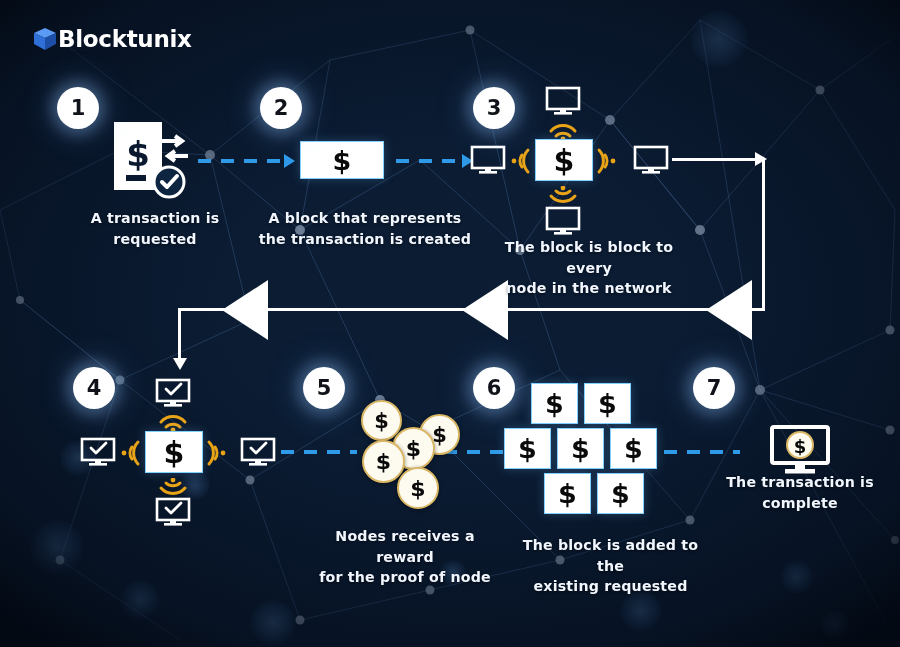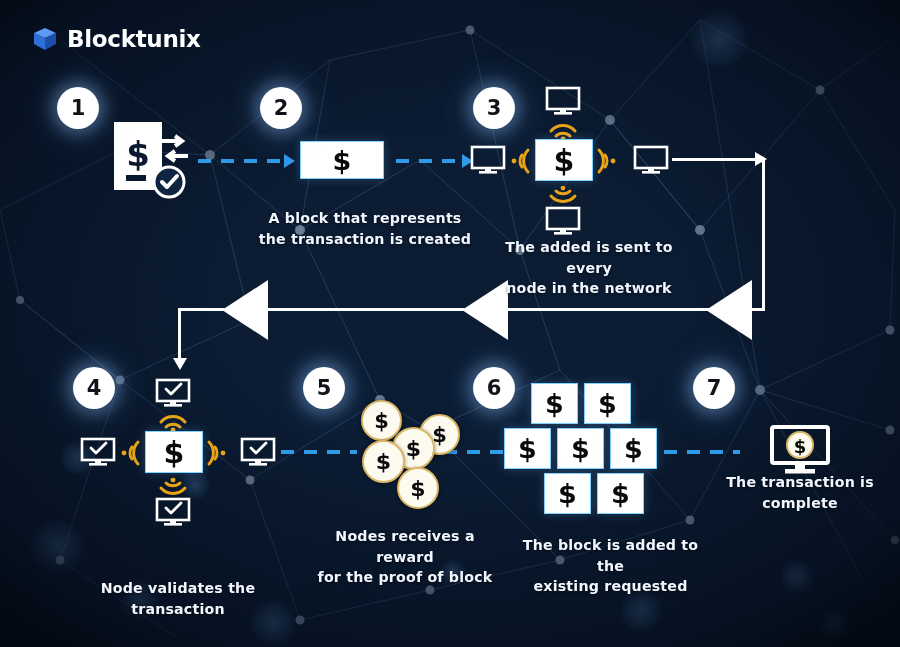--- a/index.html
+++ b/index.html
@@ -67,21 +67,21 @@
   .sm-arrow-d{position:absolute;width:0;height:0;
     border-left:7px solid transparent;border-right:7px solid transparent;
     border-top:12px solid #ffffff;z-index:5;}
   
   .coin{position:absolute;border-radius:50%;
     background:#fdfaf0;border:2px solid #d9b765;
     display:flex;align-items:center;justify-content:center;
     color:#0a0a0a;font-weight:bold;font-family:"DejaVu Sans",sans-serif;
     box-shadow:0 1px 4px rgba(0,0,0,0.4);z-index:5;}
   
-  #logo{position:absolute;left:32px;top:26px;display:flex;align-items:center;gap:9px;z-index:8;}
+  #logo{position:absolute;left:32px;top:26px;display:flex;align-items:center;z-index:8;}
   #logo .txt{color:#ffffff;font-size:23px;font-weight:bold;letter-spacing:-0.3px;font-family:"DejaVu Sans",sans-serif;}
   .ic{position:absolute;z-index:5;}
 </style>
 </head>
 <body>
 
 <div id="stage">
 
   <svg class="net" viewBox="0 0 900 647">
     <g stroke="#5b86b8" stroke-opacity="0.38" stroke-width="0.8" fill="none">
@@ -158,20 +158,22 @@
     <rect x="14" y="55" width="20" height="6" fill="#0a1930"></rect>
   </svg>
   <svg class="ic" style="left:152px;top:165px;" width="34" height="34" viewBox="0 0 34 34">
     <circle cx="17" cy="17" r="15" fill="#0e2542" stroke="#ffffff" stroke-width="3"></circle>
     <path d="M10 17 l5 5 l10 -11" stroke="#ffffff" stroke-width="4" fill="none" stroke-linecap="round" stroke-linejoin="round"></path>
   </svg>
   <svg class="ic" style="left:160px;top:133px;" width="30" height="32" viewBox="0 0 30 32">
     <path d="M2 8 H20 M15 3 L22 8 L15 13" stroke="#ffffff" stroke-width="4" fill="none" stroke-linecap="butt"></path>
     <path d="M28 23 H10 M15 18 L8 23 L15 28" stroke="#ffffff" stroke-width="4" fill="none" stroke-linecap="butt"></path>
   </svg>
+  <div class="cap" style="left:55px;top:208px;width:200px;">A transaction is
+requested</div>
 
   <div class="dash" style="left:198px;top:159px;width:88px;"></div>
   <div class="dasharrow" style="left:284px;top:154px;"></div>
 
   <div class="num" style="left:260px;top:87px;">2</div>
   <div class="dblock" style="left:300px;top:141px;width:84px;height:38px;font-size:27px;">$</div>
   <div class="cap" style="left:254px;top:208px;width:222px;">A block that represents
 the transaction is created</div>
 
   <div class="dash" style="left:396px;top:159px;width:68px;"></div>
@@ -225,21 +227,21 @@
       <path d="M3 10 A16 16 0 0 0 27 10"></path>
       <path d="M8 5 A10 10 0 0 0 22 5"></path>
     </g>
     <circle cx="15" cy="2" r="2.4" fill="#e8a317"></circle>
   </svg>
   <svg class="ic" style="left:545px;top:206px;" width="36" height="30" viewBox="0 0 36 30">
     <rect x="2" y="2" width="32" height="21" fill="none" stroke="#ffffff" stroke-width="2.6"></rect>
     <rect x="15" y="23" width="6" height="3" fill="#ffffff"></rect>
     <rect x="9" y="26" width="18" height="2.6" fill="#ffffff"></rect>
   </svg>
-  <div class="cap" style="left:480px;top:237px;width:218px;">The added is sent to every
+  <div class="cap" style="left:480px;top:237px;width:218px;">The block is block to every
 node in the network</div>
 
   <div class="wline" style="left:672px;top:158px;width:93px;height:3px;"></div>
   <div class="sm-arrow-r" style="left:755px;top:152px;"></div>
   <div class="wline" style="left:762px;top:158px;width:3px;height:152px;"></div>
   <div class="wline" style="left:178px;top:308px;width:587px;height:3px;"></div>
   <div class="tri-left" style="left:706px;top:280px;"></div>
   <div class="tri-left" style="left:462px;top:280px;"></div>
   <div class="tri-left" style="left:222px;top:280px;"></div>
   <div class="wline" style="left:178px;top:308px;width:3px;height:54px;"></div>
@@ -293,33 +295,31 @@
       <path d="M8 5 A10 10 0 0 0 22 5"></path>
     </g>
     <circle cx="15" cy="2" r="2.4" fill="#e8a317"></circle>
   </svg>
   <svg class="ic" style="left:155px;top:497px;" width="36" height="30" viewBox="0 0 36 30">
     <rect x="2" y="2" width="32" height="21" fill="none" stroke="#ffffff" stroke-width="2.6"></rect>
     <path d="M11 11 l5 5 l10 -10" stroke="#ffffff" stroke-width="2.8" fill="none" stroke-linecap="round" stroke-linejoin="round"></path>
     <rect x="15" y="23" width="6" height="3" fill="#ffffff"></rect>
     <rect x="9" y="26" width="18" height="2.6" fill="#ffffff"></rect>
   </svg>
-  <div class="cap" style="left:78px;top:578px;width:200px;">Node validates the
-transaction</div>
 
   <div class="dash" style="left:281px;top:450px;width:76px;"></div>
 
   <div class="num" style="left:303px;top:367px;">5</div>
   <div class="coin" style="left:361px;top:400px;width:41px;height:41px;font-size:21px;">$</div>
   <div class="coin" style="left:419px;top:414px;width:41px;height:41px;font-size:21px;">$</div>
   <div class="coin" style="left:392px;top:427px;width:43px;height:43px;font-size:22px;">$</div>
   <div class="coin" style="left:362px;top:440px;width:43px;height:43px;font-size:22px;">$</div>
   <div class="coin" style="left:397px;top:467px;width:42px;height:42px;font-size:22px;">$</div>
   <div class="cap" style="left:305px;top:526px;width:200px;">Nodes receives a reward
-for the proof of block</div>
+for the proof of node</div>
 
   <div class="dash" style="left:444px;top:450px;width:68px;"></div>
 
   <div class="num" style="left:473px;top:367px;">6</div>
   <div class="dblock" style="left:531px;top:383px;width:47px;height:41px;font-size:27px;">$</div>
   <div class="dblock" style="left:584px;top:383px;width:47px;height:41px;font-size:27px;">$</div>
   <div class="dblock" style="left:504px;top:428px;width:47px;height:41px;font-size:27px;">$</div>
   <div class="dblock" style="left:557px;top:428px;width:47px;height:41px;font-size:27px;">$</div>
   <div class="dblock" style="left:610px;top:428px;width:47px;height:41px;font-size:27px;">$</div>
   <div class="dblock" style="left:544px;top:473px;width:47px;height:41px;font-size:27px;">$</div>

